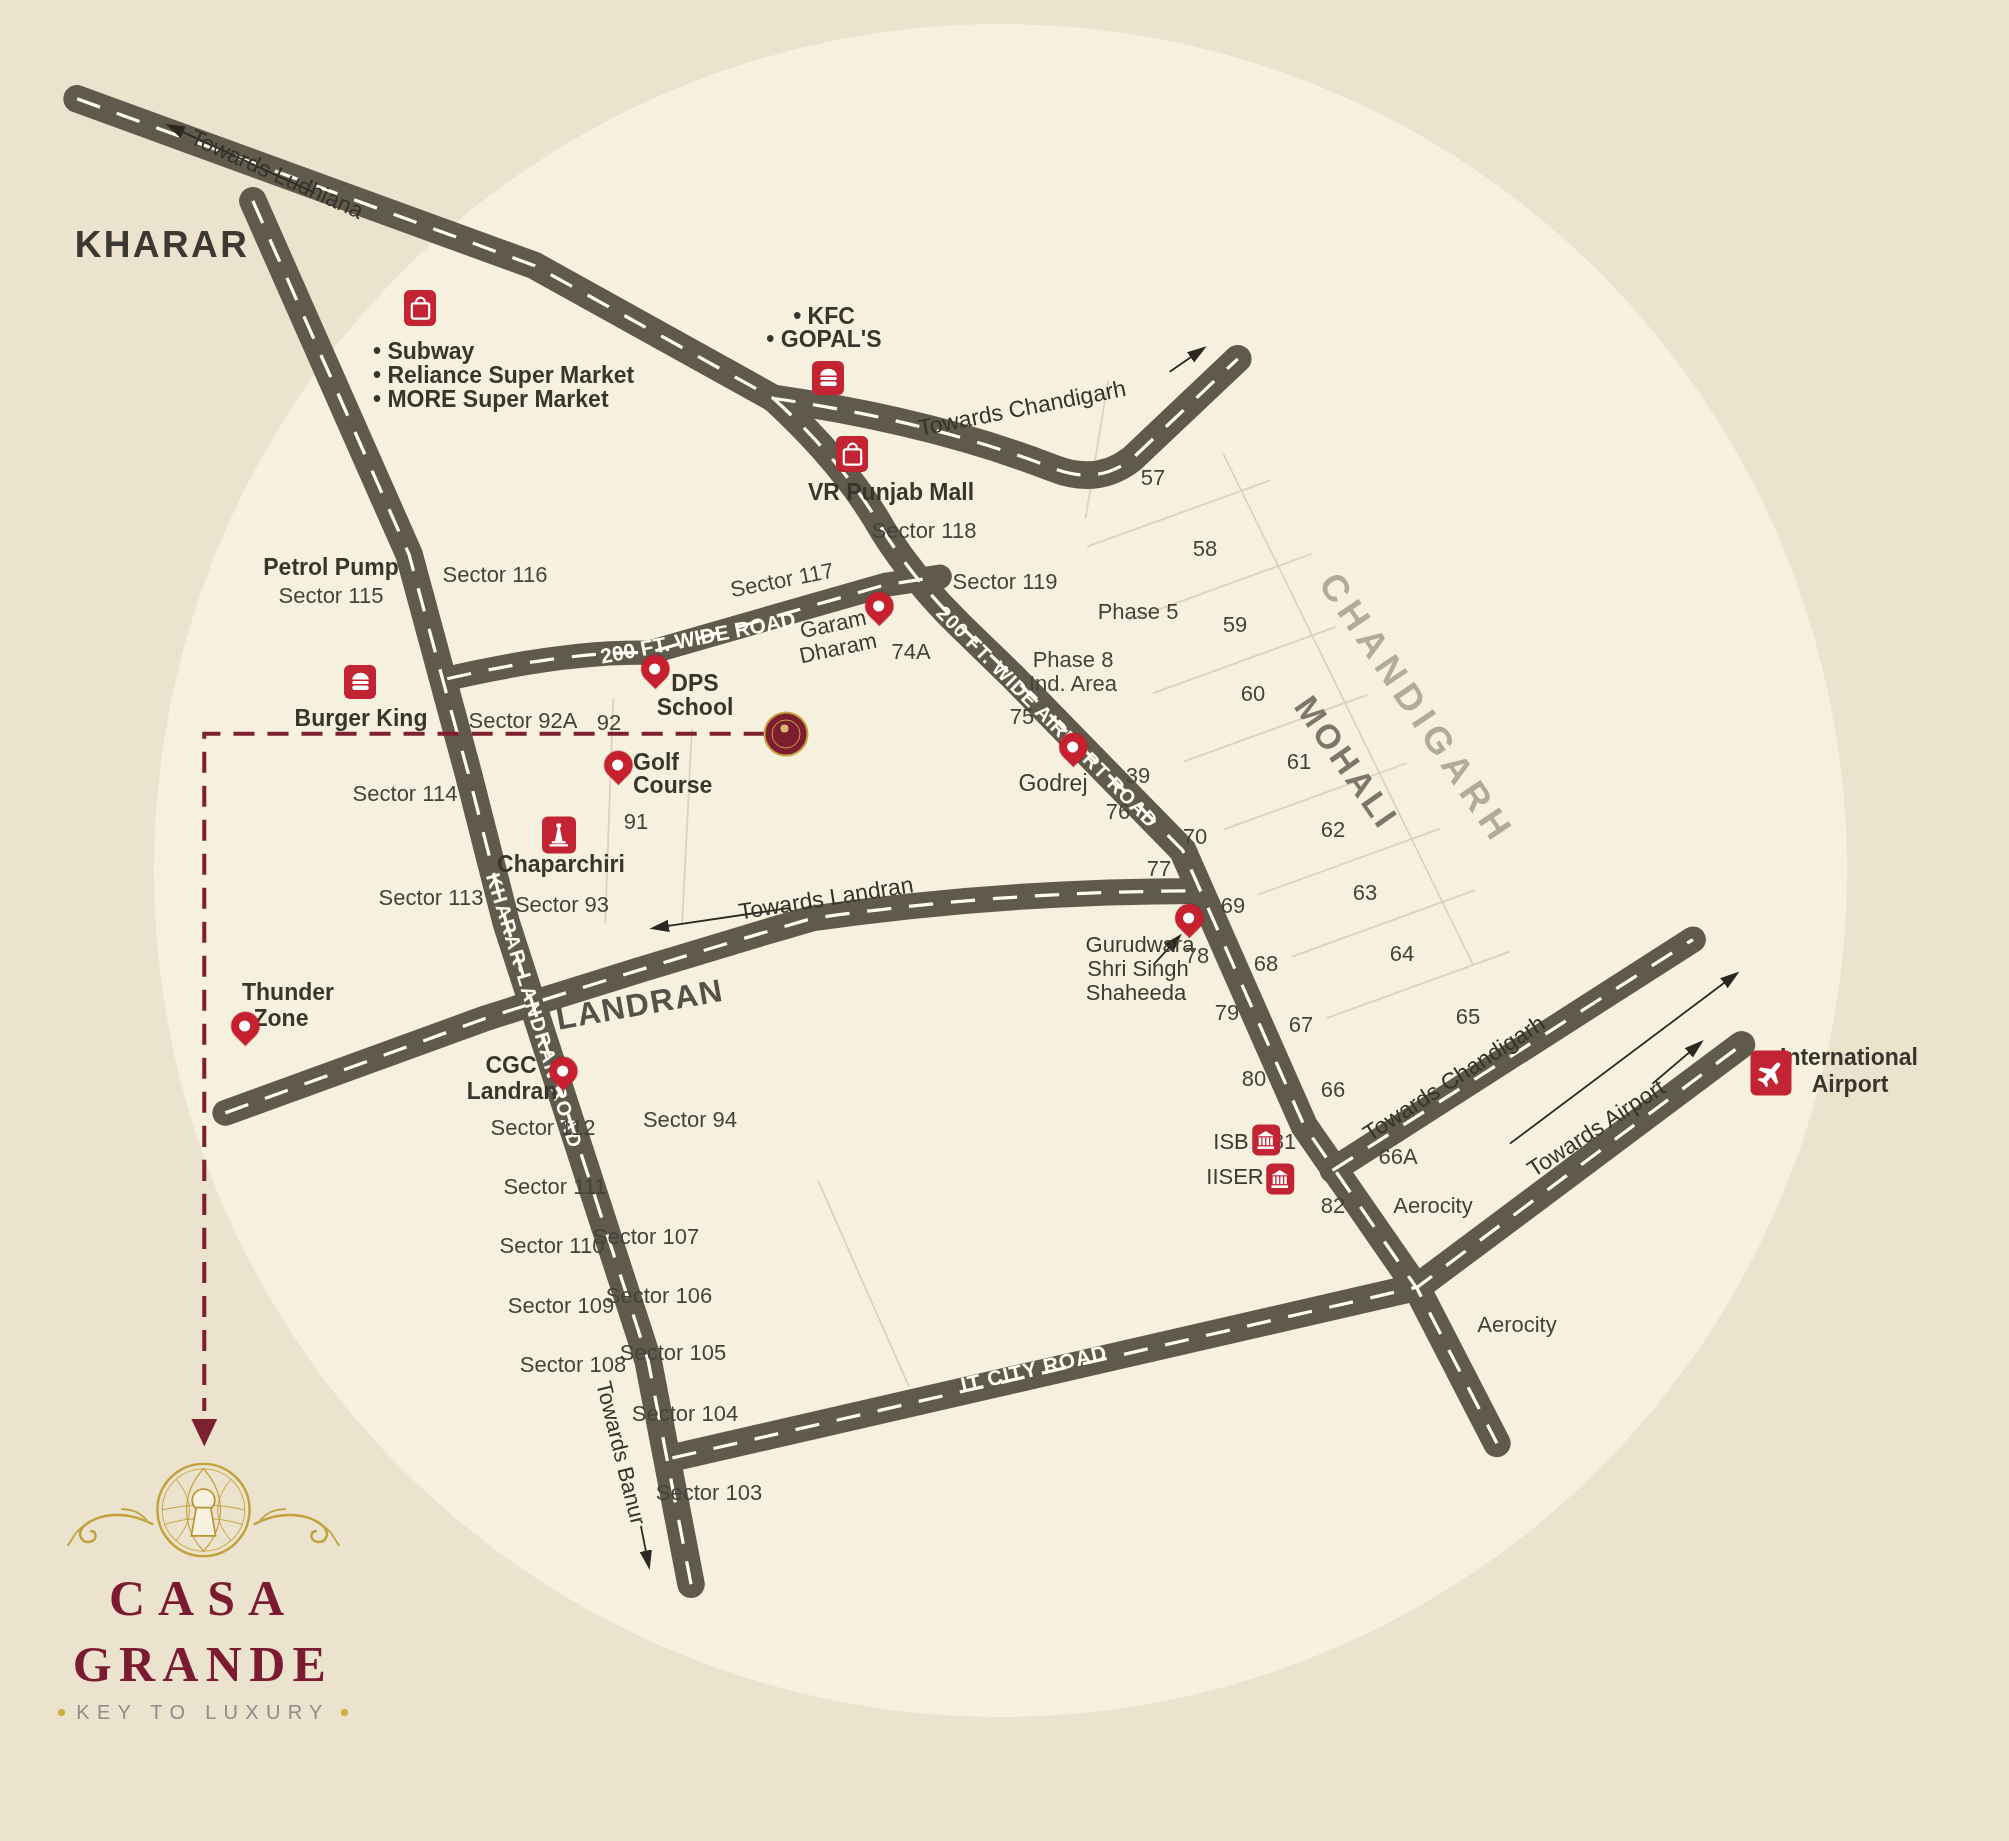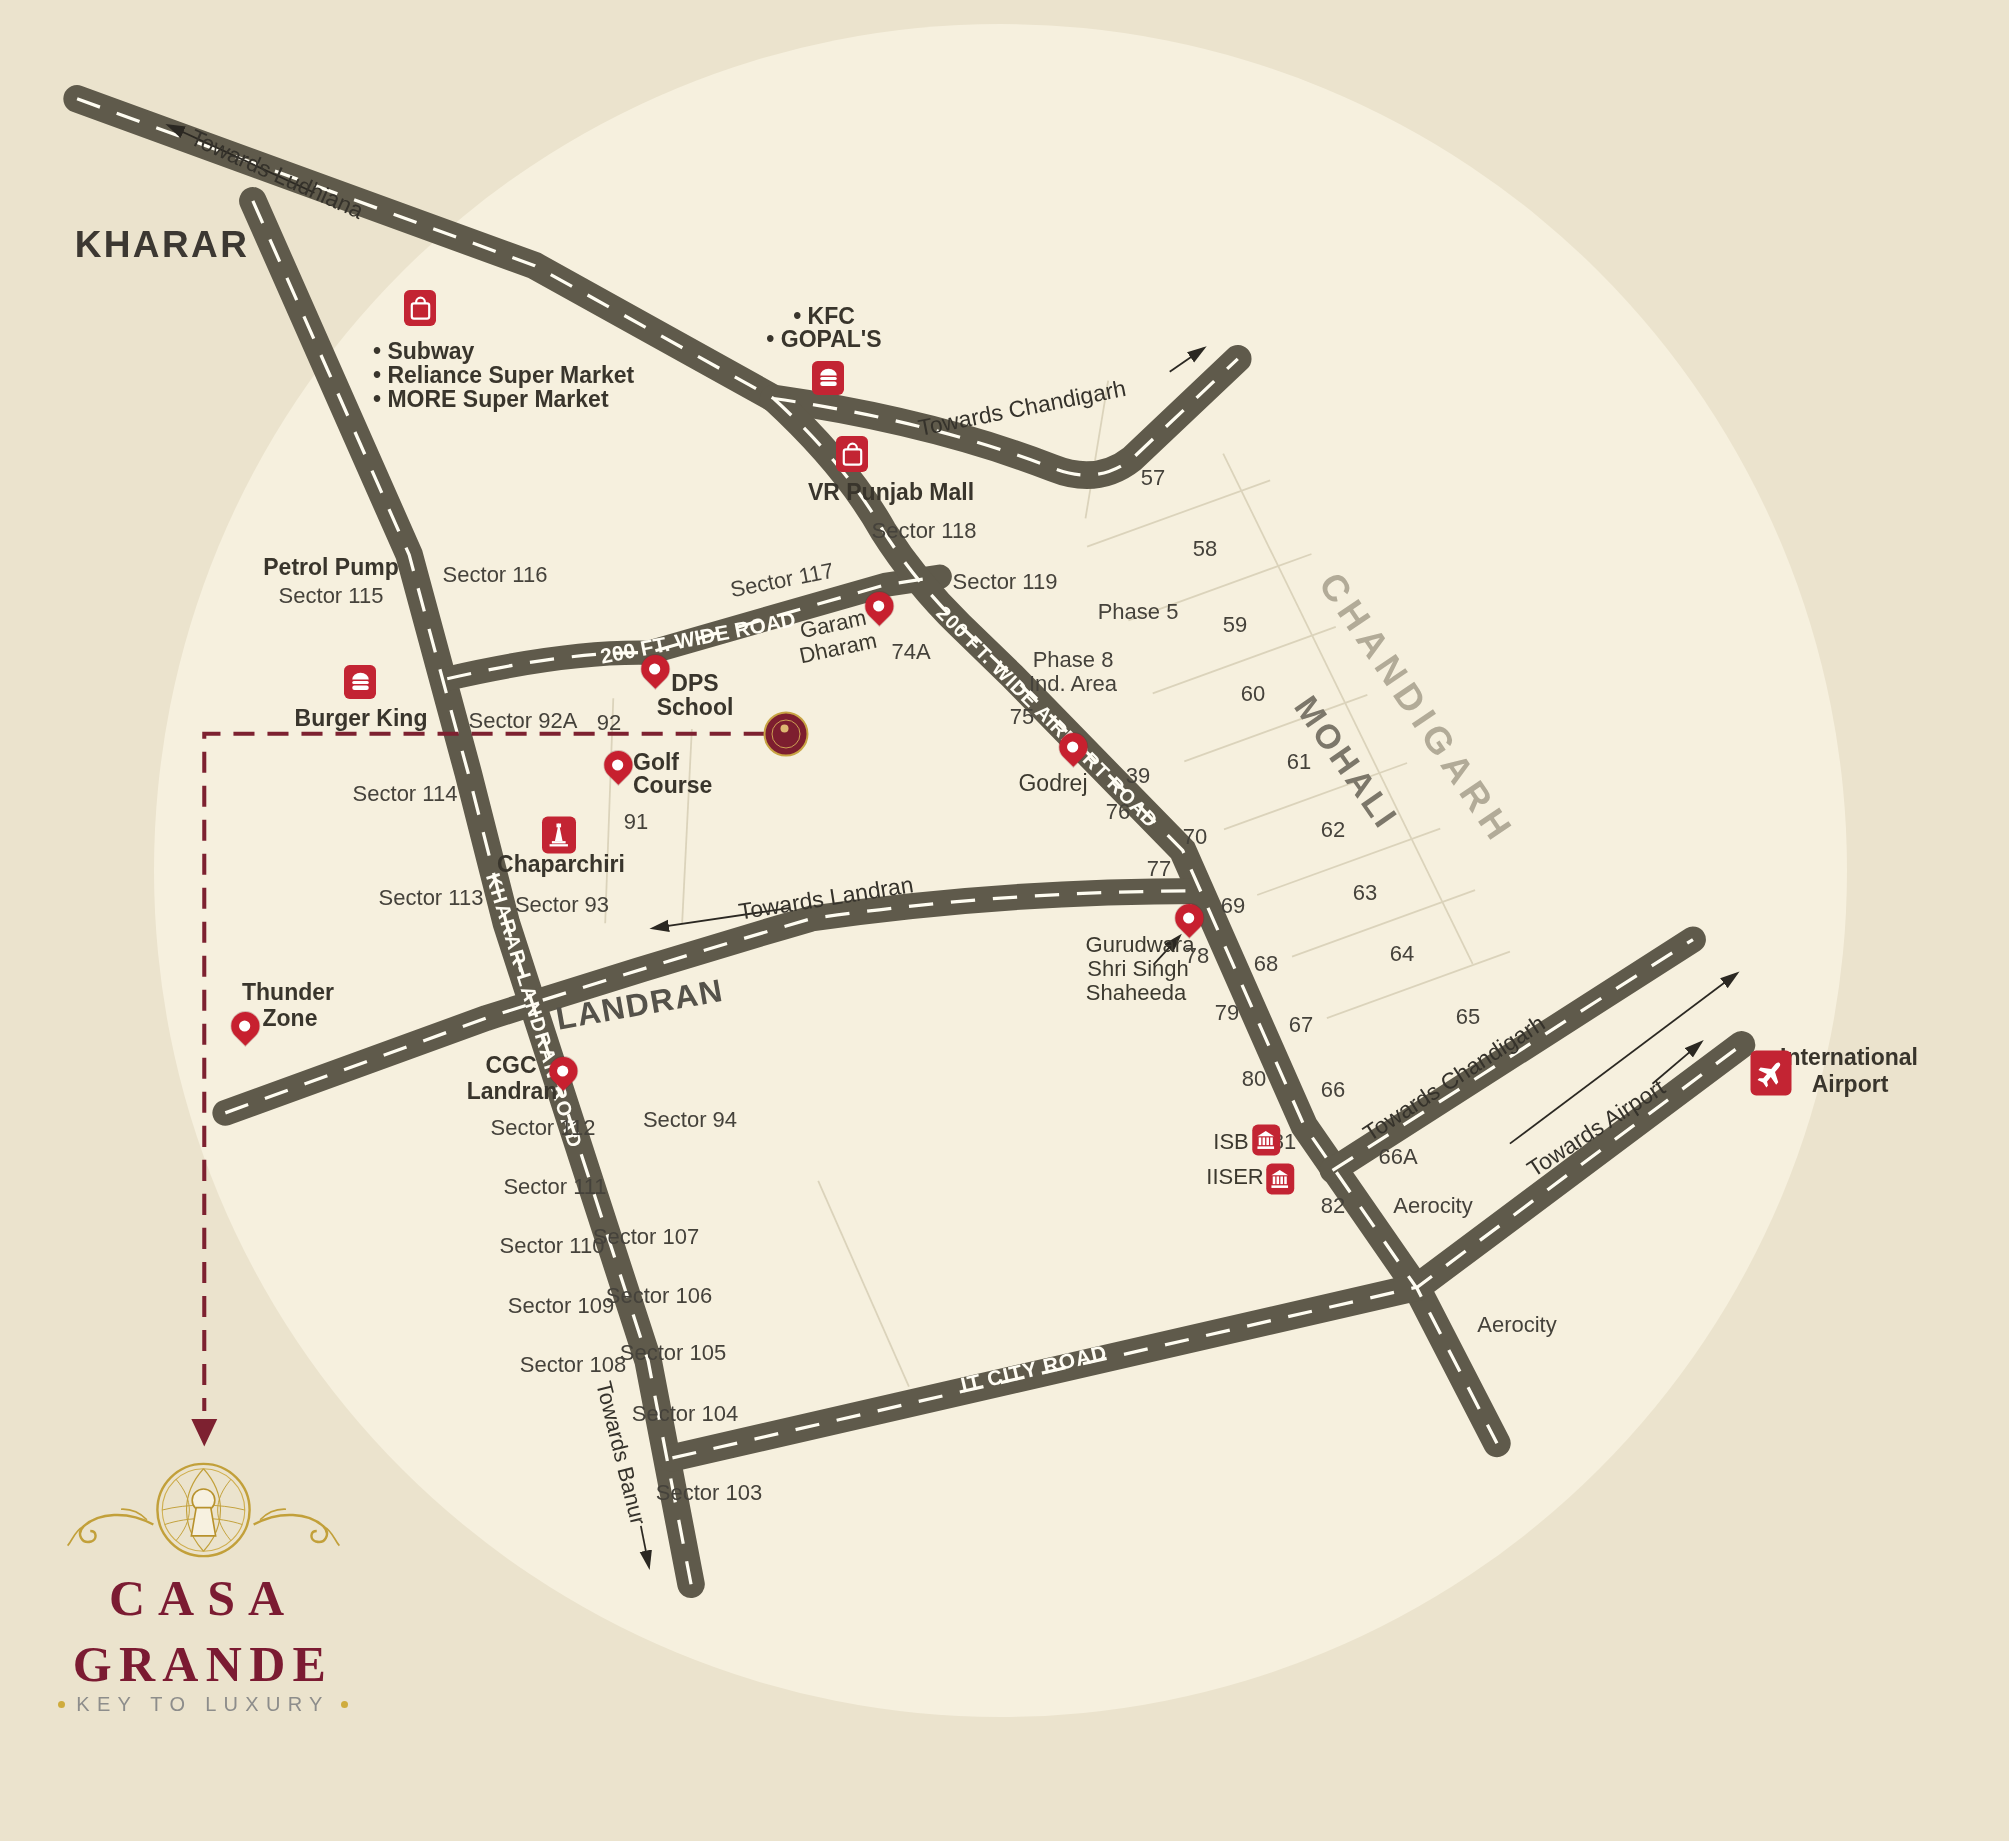--- a/index.html
+++ b/index.html
@@ -28,21 +28,21 @@
   .icon svg{display:block;}
   .medal{position:absolute;left:786px;top:734px;width:41px;height:41px;transform:translate(-50%,-50%);
          border-radius:50%;background:#7d1e2f;border:2.4px solid #c8a444;}
   .medal::after{content:"";position:absolute;left:5.7px;top:5.7px;right:5.7px;bottom:5.7px;border:1.6px solid #d9b558;border-radius:50%;opacity:.85;}
   .medal::before{content:"";position:absolute;left:15.4px;top:10.5px;width:8px;height:8px;border-radius:50%;background:#e8c97a;opacity:.9;}
   .logo{position:absolute;left:203px;top:1449px;transform:translateX(-50%);text-align:center;z-index:3;width:340px;}
   .logo-casa{font-family:"Liberation Serif","DejaVu Serif",serif;font-size:50px;font-weight:bold;
              color:#7b1b32;letter-spacing:13px;margin-top:-4.9px;}
   .logo-grande{font-family:"Liberation Serif","DejaVu Serif",serif;font-size:50px;font-weight:bold;
              color:#7b1b32;letter-spacing:7.3px;margin-top:8px;}
-  .logo-tagline{font-size:20px;color:#8d8d8b;letter-spacing:7.3px;display:flex;
+  .logo-tagline{margin-top:8px;font-size:20px;color:#8d8d8b;letter-spacing:7.3px;display:flex;
                 align-items:center;justify-content:center;gap:11.3px;}
   .gdot{width:7.3px;height:7.3px;border-radius:50%;background:#cfac3d;display:inline-block;}
   
   .roadDark use{stroke:#5f5a4b;stroke-width:34;fill:none;stroke-linecap:round;}
   .roadDash use{stroke:#fffdf2;stroke-width:4;fill:none;stroke-dasharray:30 22;stroke-linecap:butt;}
   .grid path{stroke:#dbd3bb;stroke-width:2.2;fill:none;}
   .maroon{stroke:#7d2130;stroke-width:5;fill:none;stroke-dasharray:26 16;}
   .ann path{stroke:#2b2822;stroke-width:2.2;fill:none;}
 </style>
 </head>
@@ -144,21 +144,21 @@
       <div class="label poireg" style="left: 833px; top: 624px; transform: translate(-50%, -50%) rotate(-12deg);">Garam</div>
       <div class="label poireg" style="left: 838px; top: 648px; transform: translate(-50%, -50%) rotate(-12deg);">Dharam</div>
       <div class="label poi" style="left: 633px; top: 762px; transform: translate(0px, -50%) rotate(0deg);">Golf</div>
       <div class="label poi" style="left: 633px; top: 785px; transform: translate(0px, -50%) rotate(0deg);">Course</div>
       <div class="label poi" style="left: 561px; top: 864px; transform: translate(-50%, -50%) rotate(0deg);">Chaparchiri</div>
       <div class="label poireg" style="left: 1053px; top: 783px; transform: translate(-50%, -50%) rotate(0deg); font-size: 23px;">Godrej</div>
       <div class="label poireg" style="left: 1140px; top: 945px; transform: translate(-50%, -50%) rotate(0deg);">Gurudwara</div>
       <div class="label poireg" style="left: 1138px; top: 969px; transform: translate(-50%, -50%) rotate(0deg);">Shri Singh</div>
       <div class="label poireg" style="left: 1136px; top: 993px; transform: translate(-50%, -50%) rotate(0deg);">Shaheeda</div>
       <div class="label poi" style="left: 288px; top: 992px; transform: translate(-50%, -50%) rotate(0deg);">Thunder</div>
-      <div class="label poi" style="left: 290px; top: 1018px; transform: translate(-50%, -50%) rotate(0deg);">Zone</div>
+      <div class="label poi" style="left: 281px; top: 1018px; transform: translate(-50%, -50%) rotate(0deg);">Zone</div>
       <div class="label poi" style="left: 511px; top: 1065px; transform: translate(-50%, -50%) rotate(0deg);">CGC</div>
       <div class="label poi" style="left: 512px; top: 1091px; transform: translate(-50%, -50%) rotate(0deg);">Landran</div>
       <div class="label poireg" style="left: 1231px; top: 1142px; transform: translate(-50%, -50%) rotate(0deg);">ISB</div>
       <div class="label poireg" style="left: 1235px; top: 1177px; transform: translate(-50%, -50%) rotate(0deg);">IISER</div>
       <div class="label poi" style="left: 1849px; top: 1057px; transform: translate(-50%, -50%) rotate(0deg);">International</div>
       <div class="label poi" style="left: 1850px; top: 1084px; transform: translate(-50%, -50%) rotate(0deg);">Airport</div>
       <div class="label sector" style="left: 1433px; top: 1206px; transform: translate(-50%, -50%) rotate(0deg);">Aerocity</div>
       <div class="label sector" style="left: 1517px; top: 1325px; transform: translate(-50%, -50%) rotate(0deg);">Aerocity</div>
       <div class="label sector" style="left: 331px; top: 596px; transform: translate(-50%, -50%) rotate(0deg);">Sector 115</div>
       <div class="label sector" style="left: 495px; top: 575px; transform: translate(-50%, -50%) rotate(0deg);">Sector 116</div>

